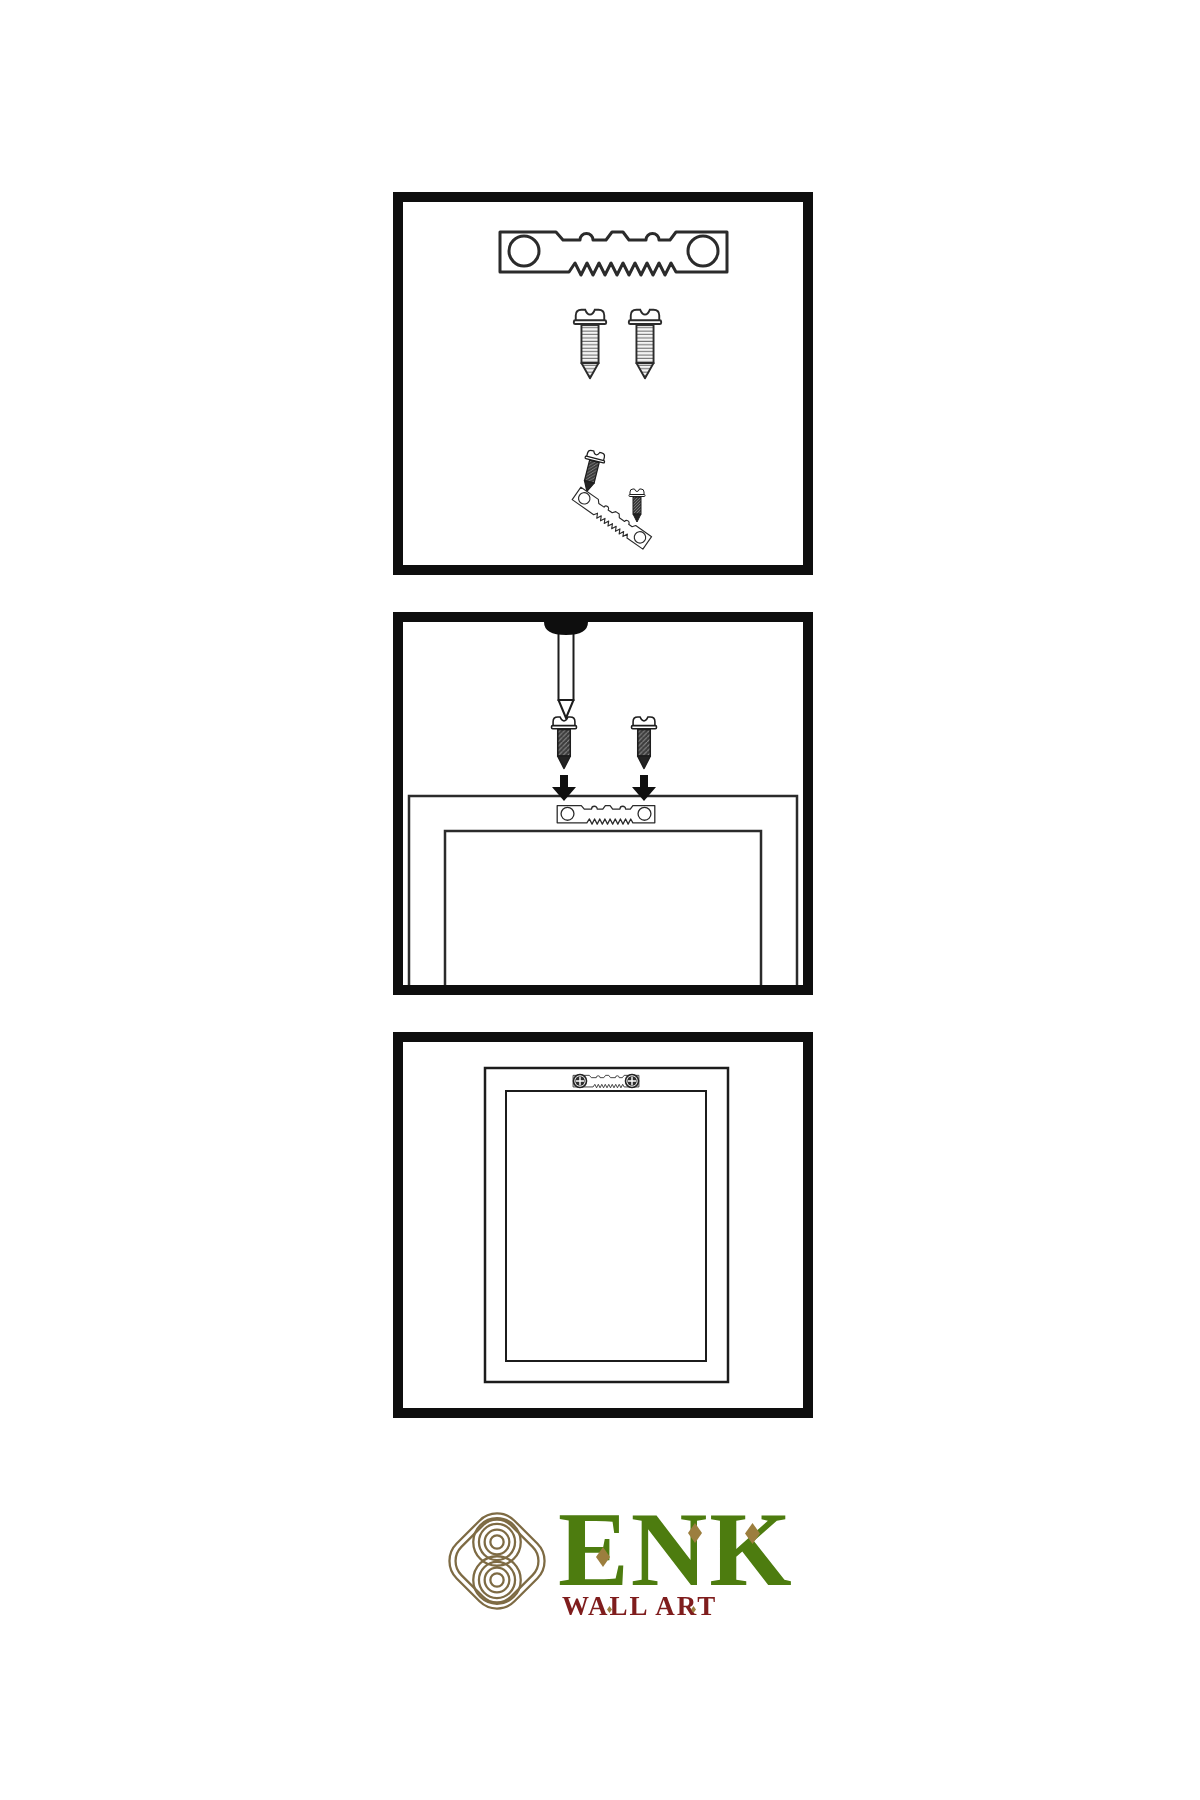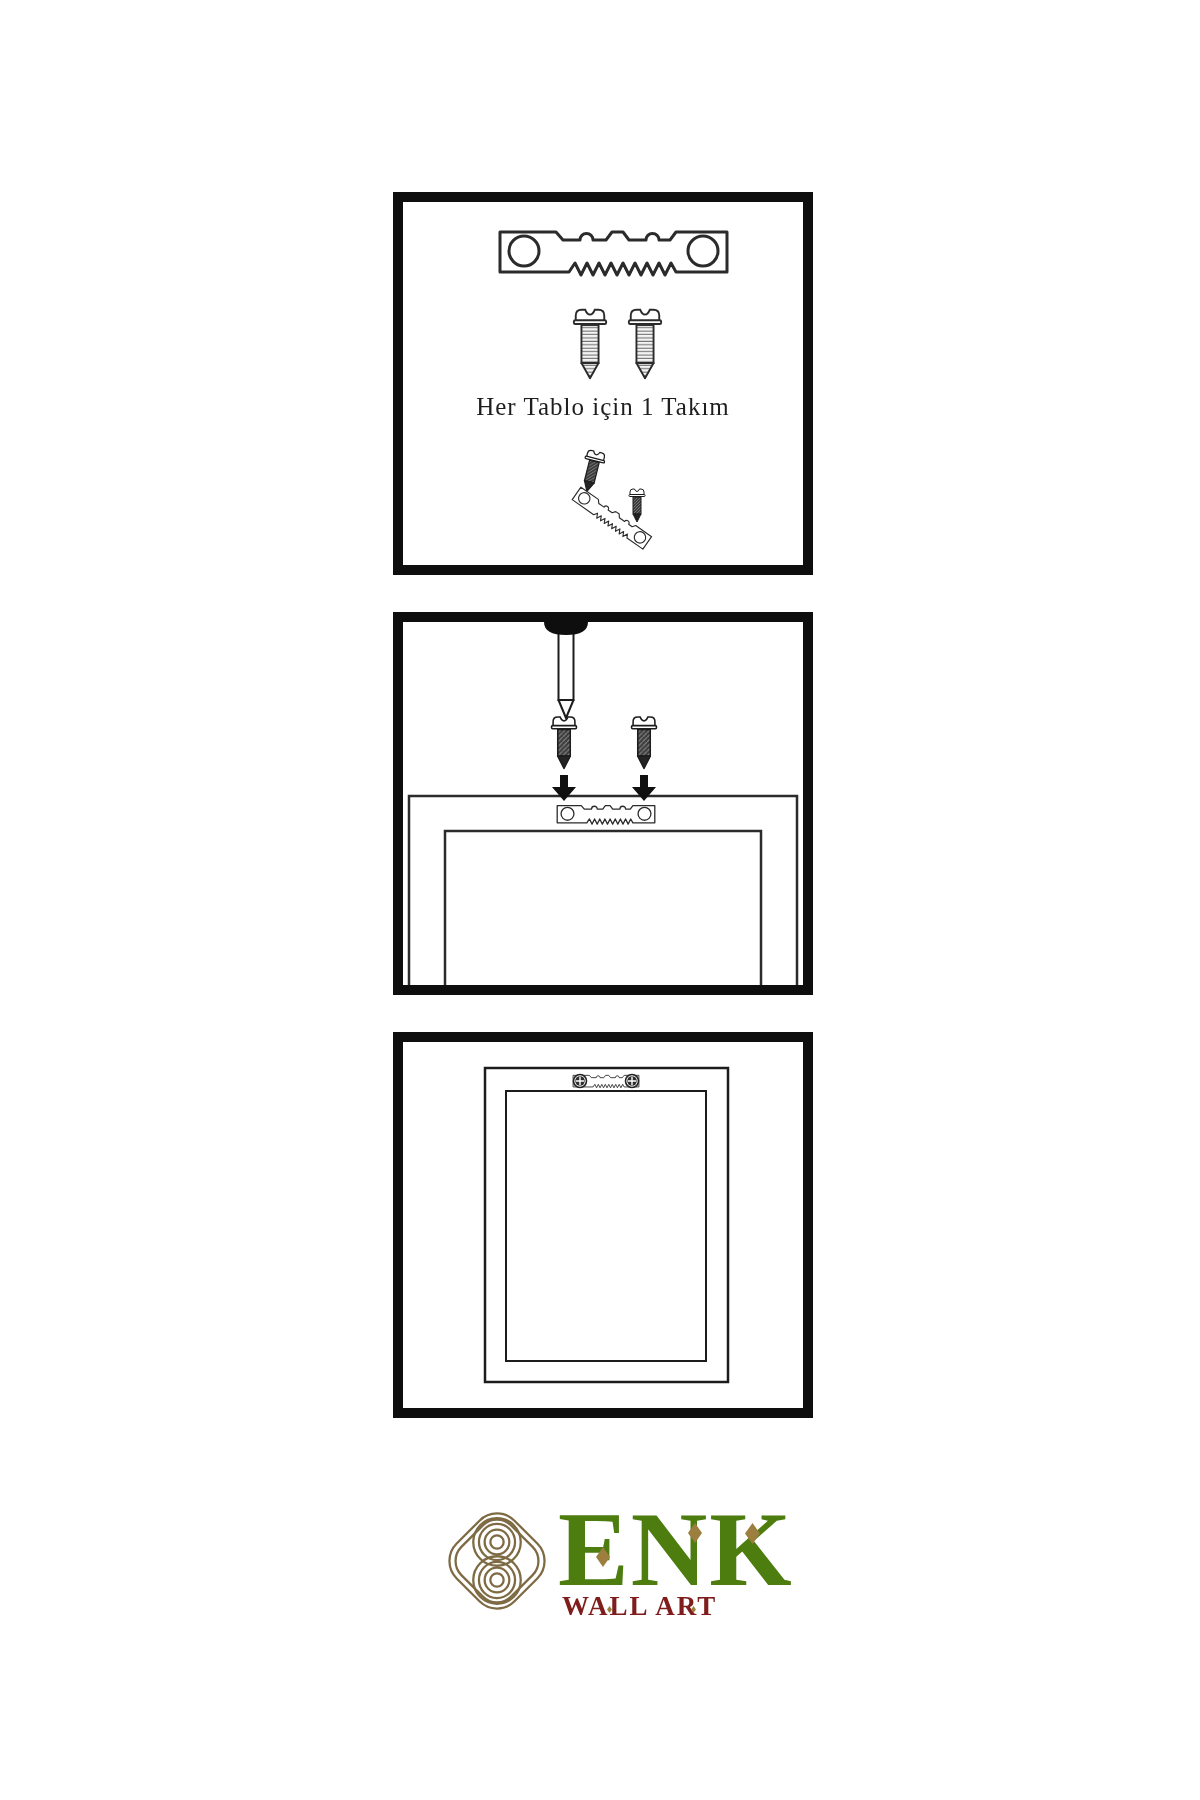--- a/index.html
+++ b/index.html
@@ -95,21 +95,20 @@
     <g transform="translate(189,269) rotate(14) scale(0.62) translate(-20,-36)">
       <use href="#sym-screw-dark"></use>
     </g>
     <g transform="translate(234,303) scale(0.5) translate(-20,-36)">
       <use href="#sym-screw-dark"></use>
     </g>
     <g transform="translate(209,316) rotate(35) scale(0.38) translate(-116.5,-26.5)">
       <use href="#sym-hanger"></use>
     </g>
   </svg>
-  <div class="caption">Her Tablo için 1 Takım</div>
 </div>
 
 <div class="panel" id="panel-install">
   <svg width="400" height="363" viewBox="0 0 400 363">
 
     <g>
       <rect x="6" y="174" width="388" height="200" fill="#ffffff" stroke="#2b2b2b" stroke-width="2.5"></rect>
       <rect x="42" y="209" width="316" height="165" fill="#ffffff" stroke="#2b2b2b" stroke-width="2.5"></rect>
     </g>
     <g transform="translate(203,192) scale(0.43) translate(-116.5,-26.5)">

